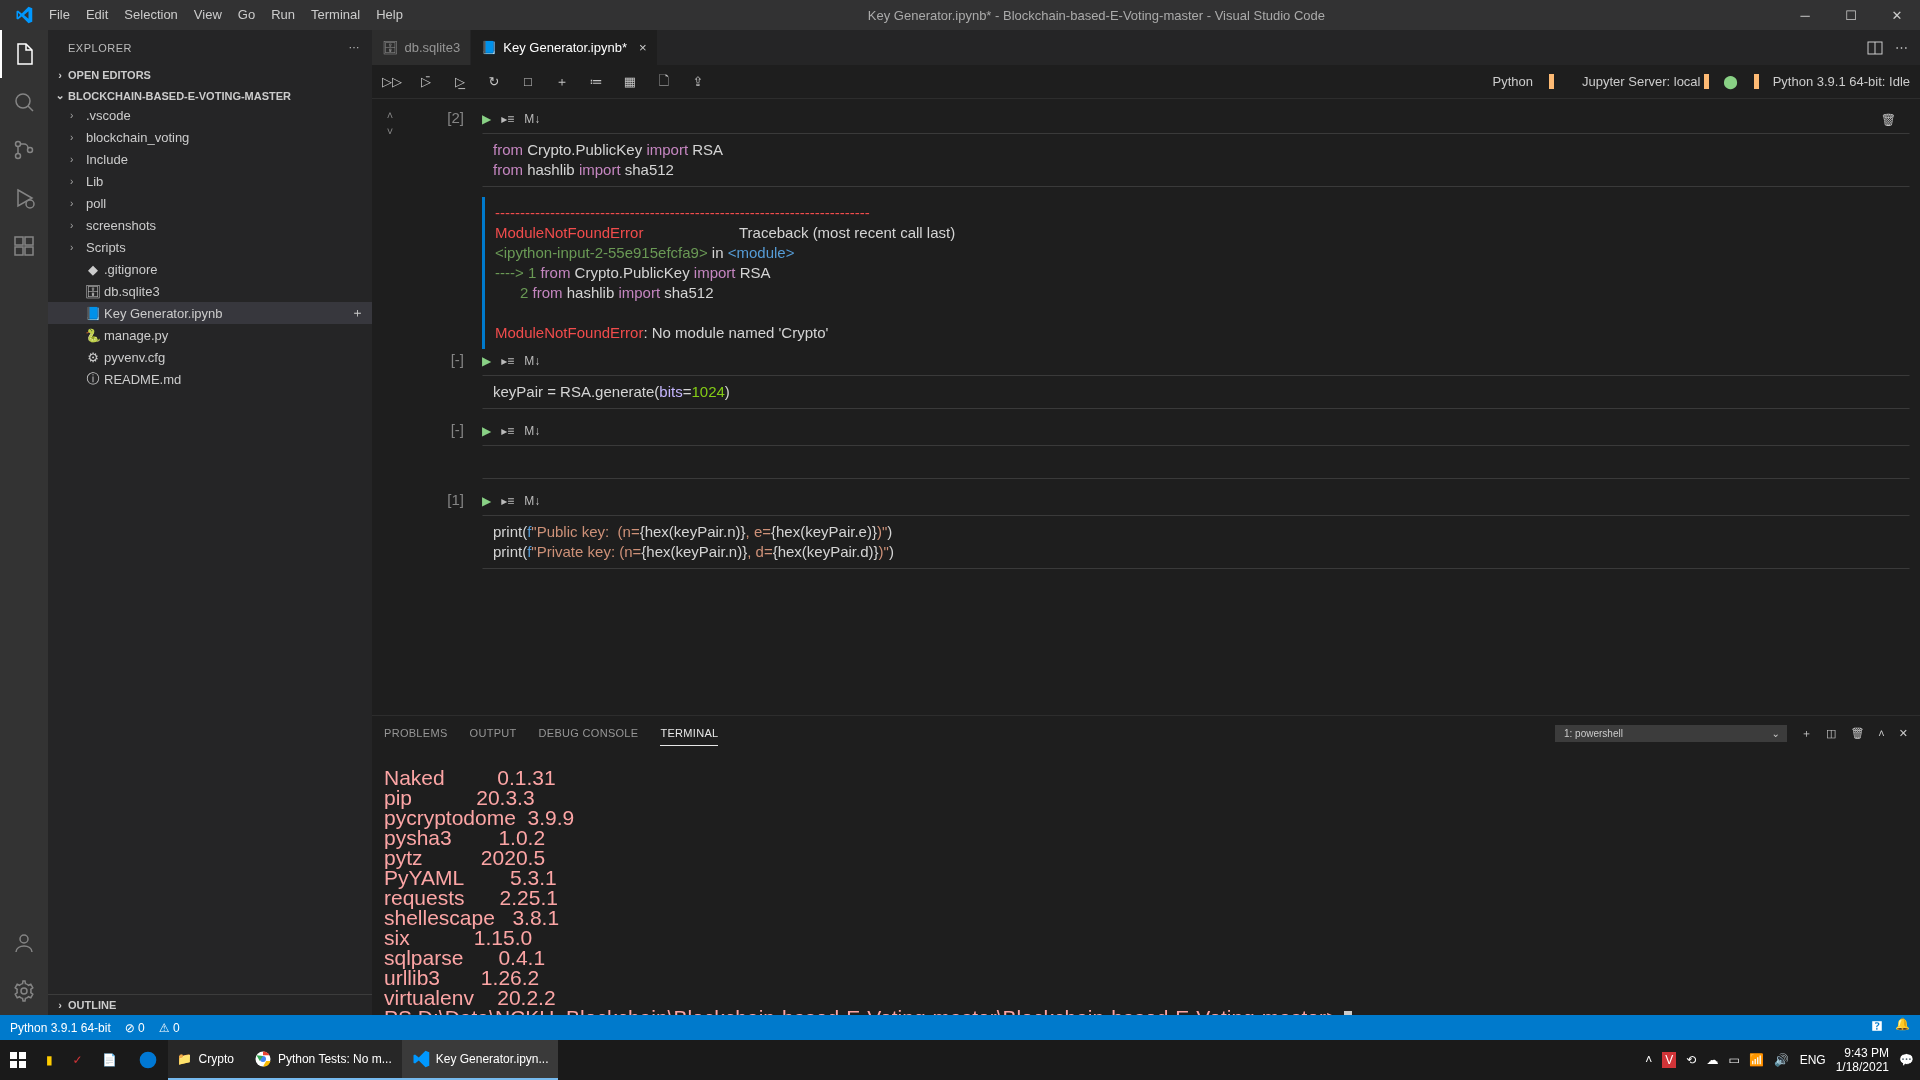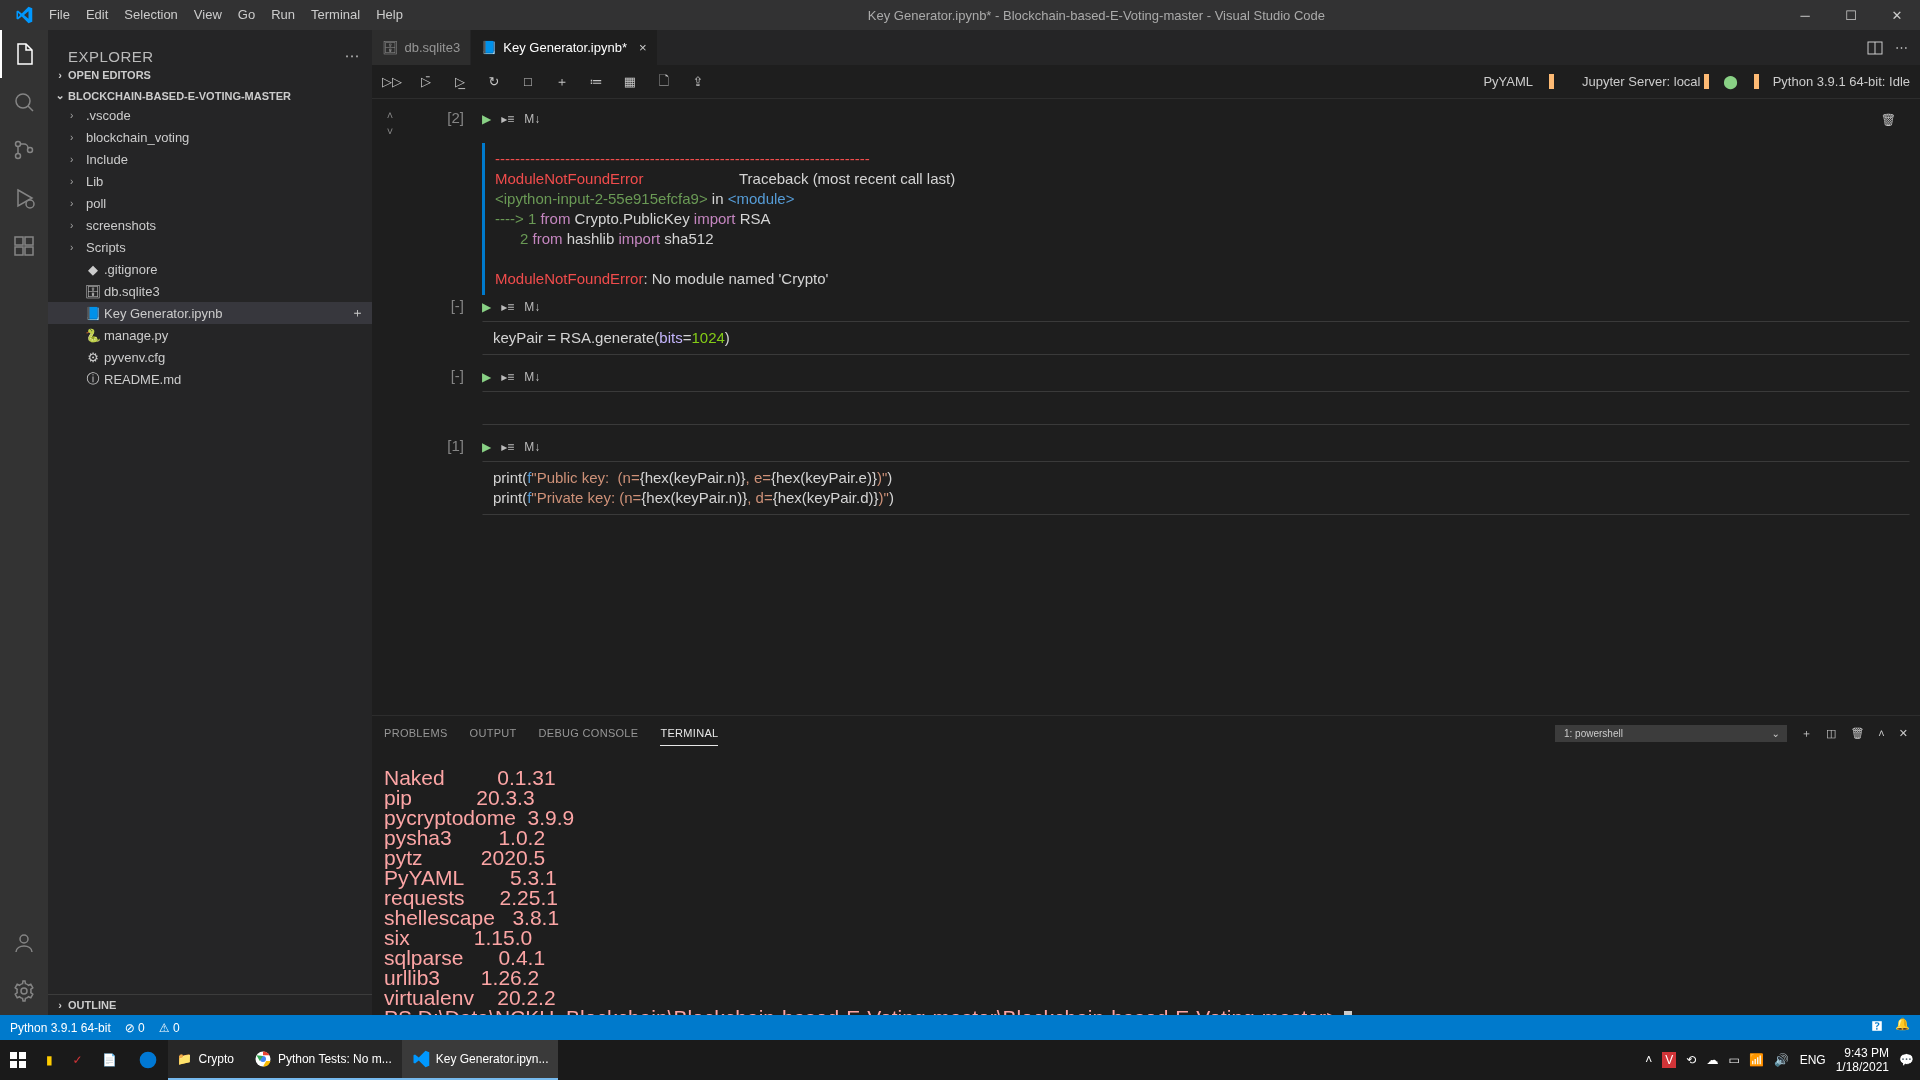--- a/index.html
+++ b/index.html
@@ -10,21 +10,21 @@
 .menu-items span { padding:0 8px; height:30px; line-height:30px; cursor:default; }
 .title-center { flex:1; text-align:center; color:#aaa; }
 .win-controls { display:flex; }
 .win-controls div { width:46px; height:30px; display:flex; align-items:center; justify-content:center; color:#ccc; }
 .main-row { display:flex; height:calc(100% - 30px - 25px - 40px); }
 .activity-bar { width:48px; background:#333333; display:flex; flex-direction:column; justify-content:space-between; }
 .activity-bar .top-icons, .activity-bar .bottom-icons { display:flex; flex-direction:column; }
 .activity-bar .ab-icon { height:48px; display:flex; align-items:center; justify-content:center; color:#858585; }
 .activity-bar .ab-icon.active { color:#fff; border-left:2px solid #fff; }
 .sidebar { width:324px; background:#252526; display:flex; flex-direction:column; }
-.sidebar-header { height:35px; display:flex; align-items:flex-end; justify-content:space-between; padding:0 12px 0 20px; color:#bbb; font-size:15px; letter-spacing:0.5px; }
+.sidebar-header { height:35px; display:flex; align-items:center; justify-content:space-between; padding:0 12px 0 20px; color:#bbb; font-size:11px; letter-spacing:0.5px; }
 .sidebar-section { padding:2px 0; }
 .sec-title { display:flex; align-items:center; padding:2px 4px 2px 4px; font-size:11px; font-weight:700; color:#ccc; }
 .sec-title .chev { width:16px; text-align:center; }
 .tree { padding-left:0; }
 .tree-item { display:flex; align-items:center; height:22px; padding-left:22px; color:#ccc; }
 .tree-item.folder .chev2 { width:14px; font-size:10px; color:#aaa; }
 .tree-item.file { padding-left:36px; }
 .tree-item.file.active { background:#37373d; }
 .tree-item .ficon { width:18px; text-align:center; }
 .tree-item .lbl { margin-left:2px; }
@@ -262,21 +262,21 @@
       <span class="tb-icon">▷̄</span>
       <span class="tb-icon">▷̲</span>
       <span class="tb-icon">↻</span>
       <span class="tb-icon">□</span>
       <span class="tb-icon">＋</span>
       <span class="tb-icon">≔</span>
       <span class="tb-icon">▦</span>
       <span class="tb-icon">🗋</span>
       <span class="tb-icon">⇪</span>
       <div class="right-info">
-        <span>PyYAML</span>
+        <span>Python</span>
         <span><span>Jupyter Server: local</span> <span style="color:#89d185">⬤</span></span>
         <span>Python 3.9.1 64-bit: Idle</span>
       </div>
     </div>
 
     <div class="notebook" id="notebook">
         <div class="cell">
           <div class="cell-gutter">
             <div class="updown">
               <span>˄</span>
@@ -285,20 +285,22 @@
             <div class="cell-marker" style="height:100%"></div>
             <div class="exec-label">[2]</div>
           </div>
           <div class="cell-body">
             <div class="cell-controls">
               <span class="run-tri">▶</span>
               <span>▸≡</span>
               <span>M↓</span>
               <span class="trash">🗑</span>
             </div>
+            <div class="cell-code bordered"><span class="kw">from</span> Crypto.PublicKey <span class="kw">import</span> RSA
+<span class="kw">from</span> hashlib <span class="kw">import</span> sha512</div>
           </div>
         </div>
         <div class="output-block"><span class="err">---------------------------------------------------------------------------</span>
 <span class="err">ModuleNotFoundError</span>                       Traceback (most recent call last)
 <span class="grn">&lt;ipython-input-2-55e915efcfa9&gt;</span> in <span class="ln">&lt;module&gt;</span>
 <span class="grn">----&gt; 1</span> <span class="kw">from</span> Crypto.PublicKey <span class="kw">import</span> RSA
       <span class="grn">2</span> <span class="kw">from</span> hashlib <span class="kw">import</span> sha512
 
 <span class="err">ModuleNotFoundError</span>: No module named 'Crypto'</div>
         <div class="cell">

